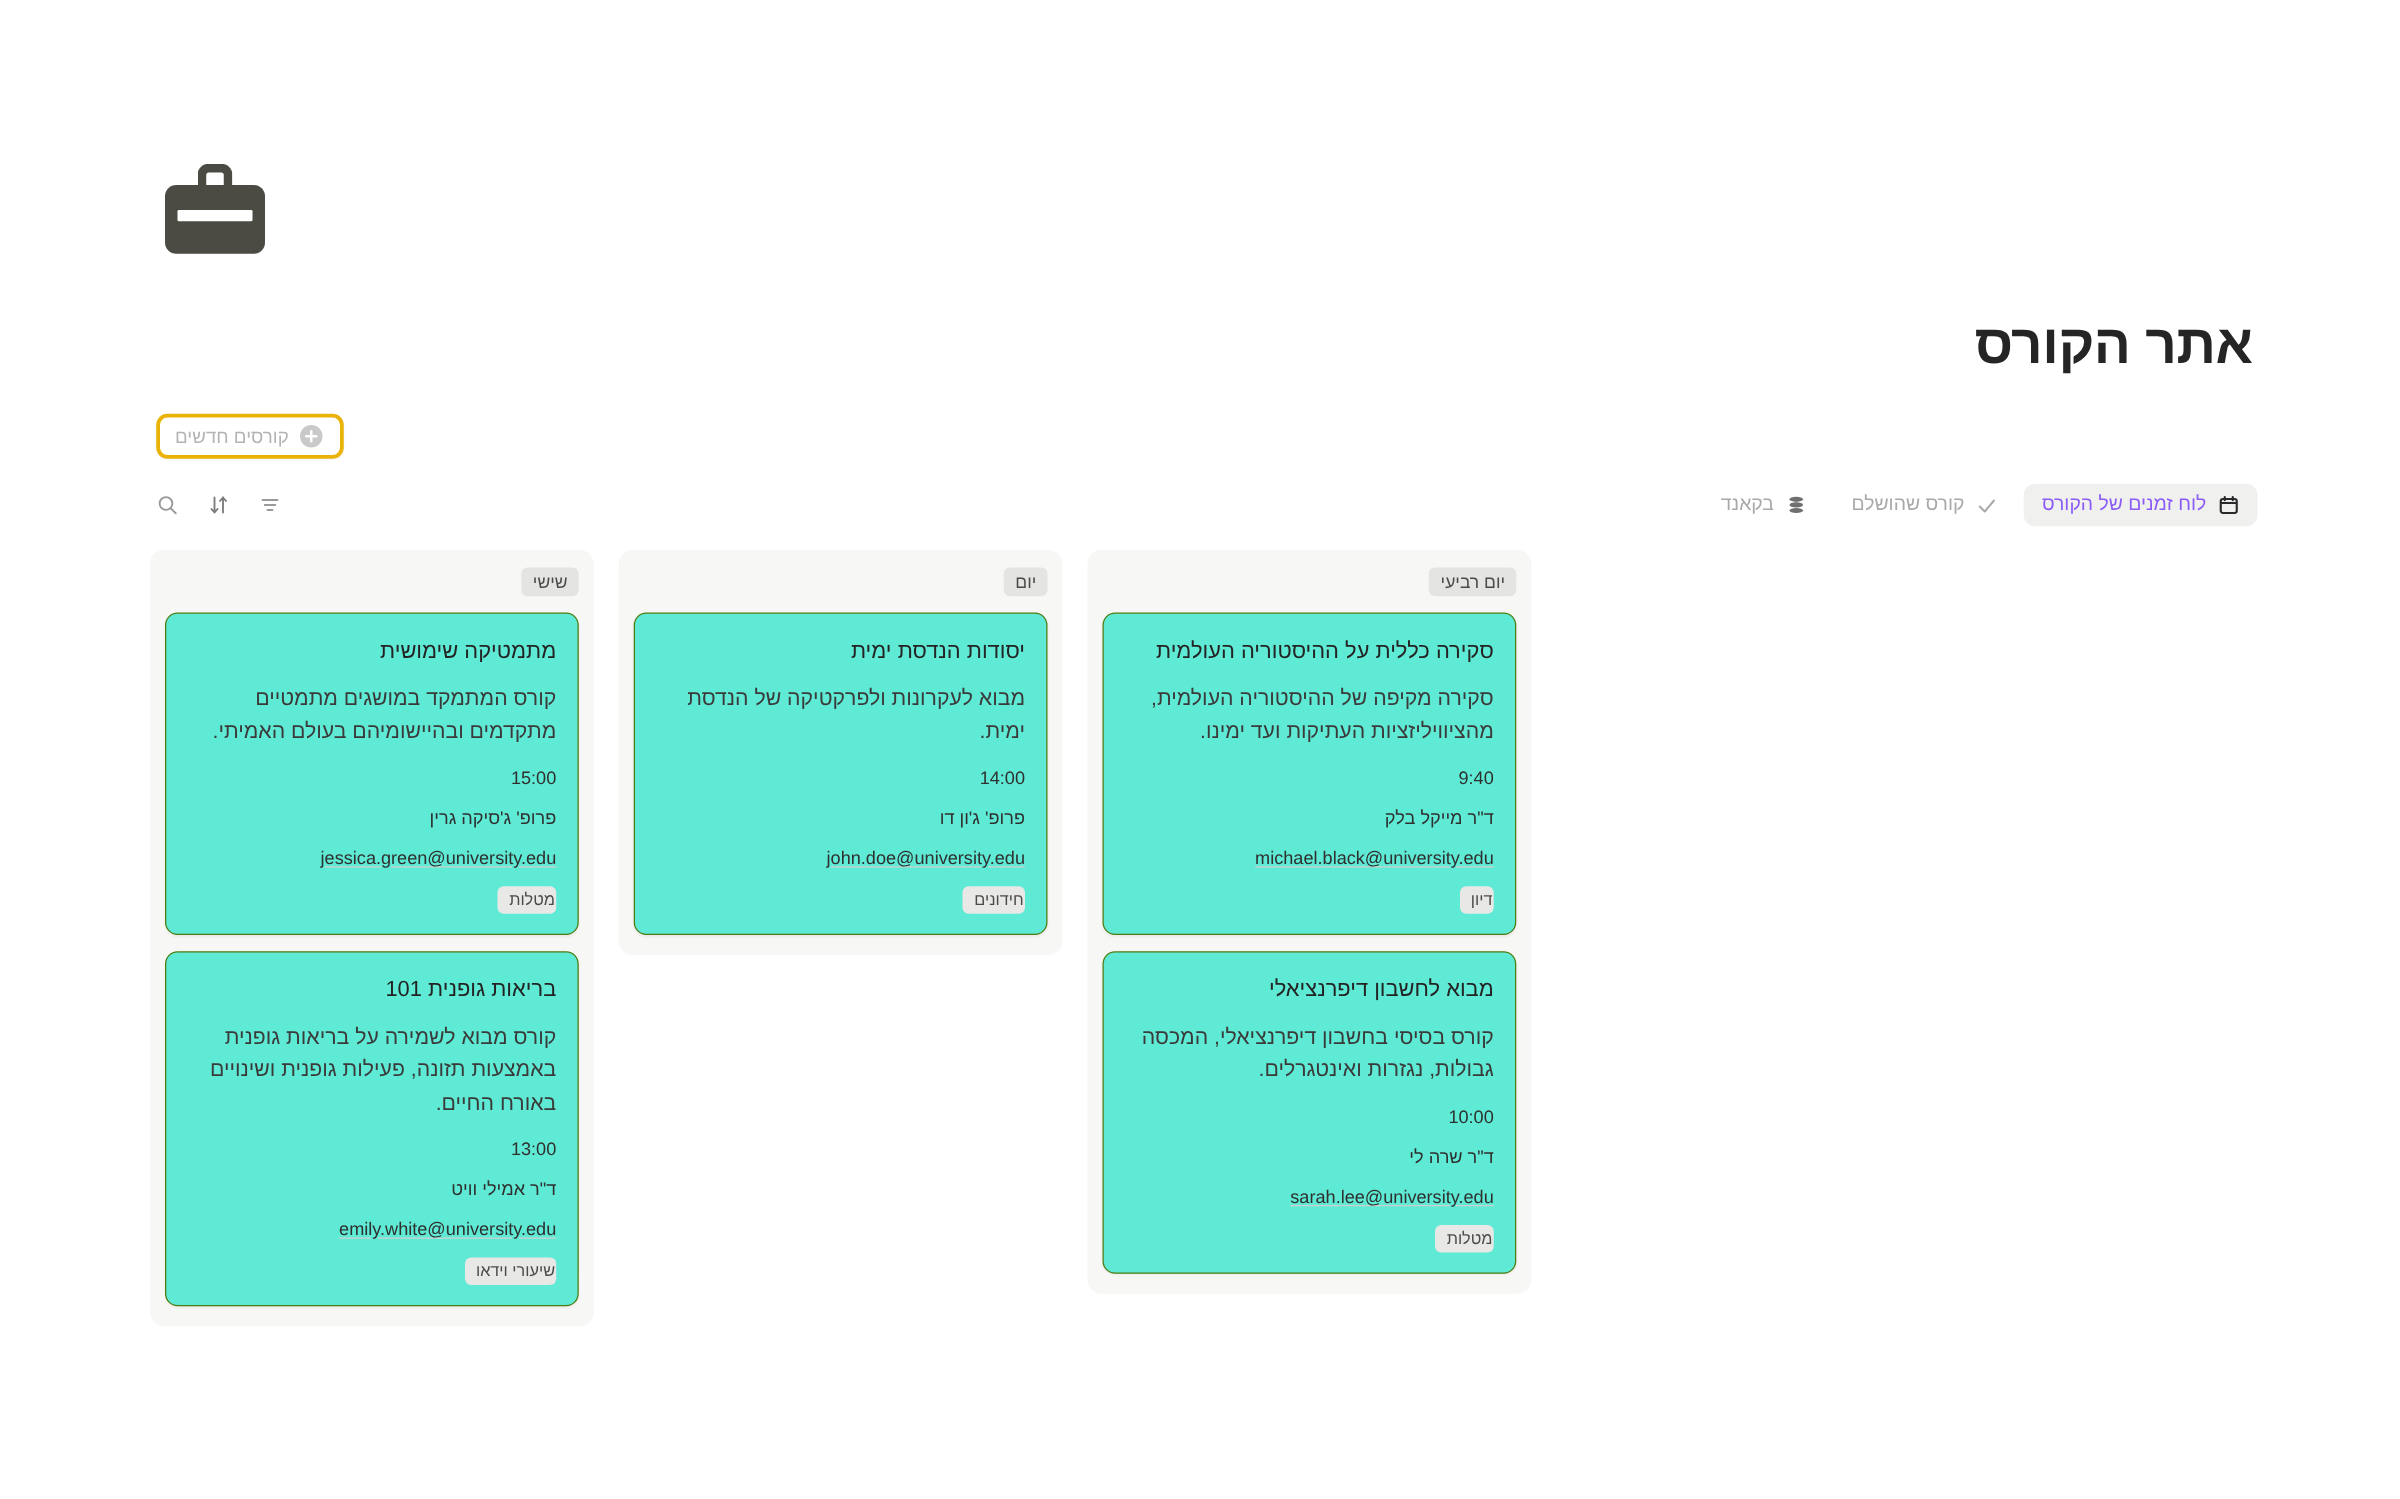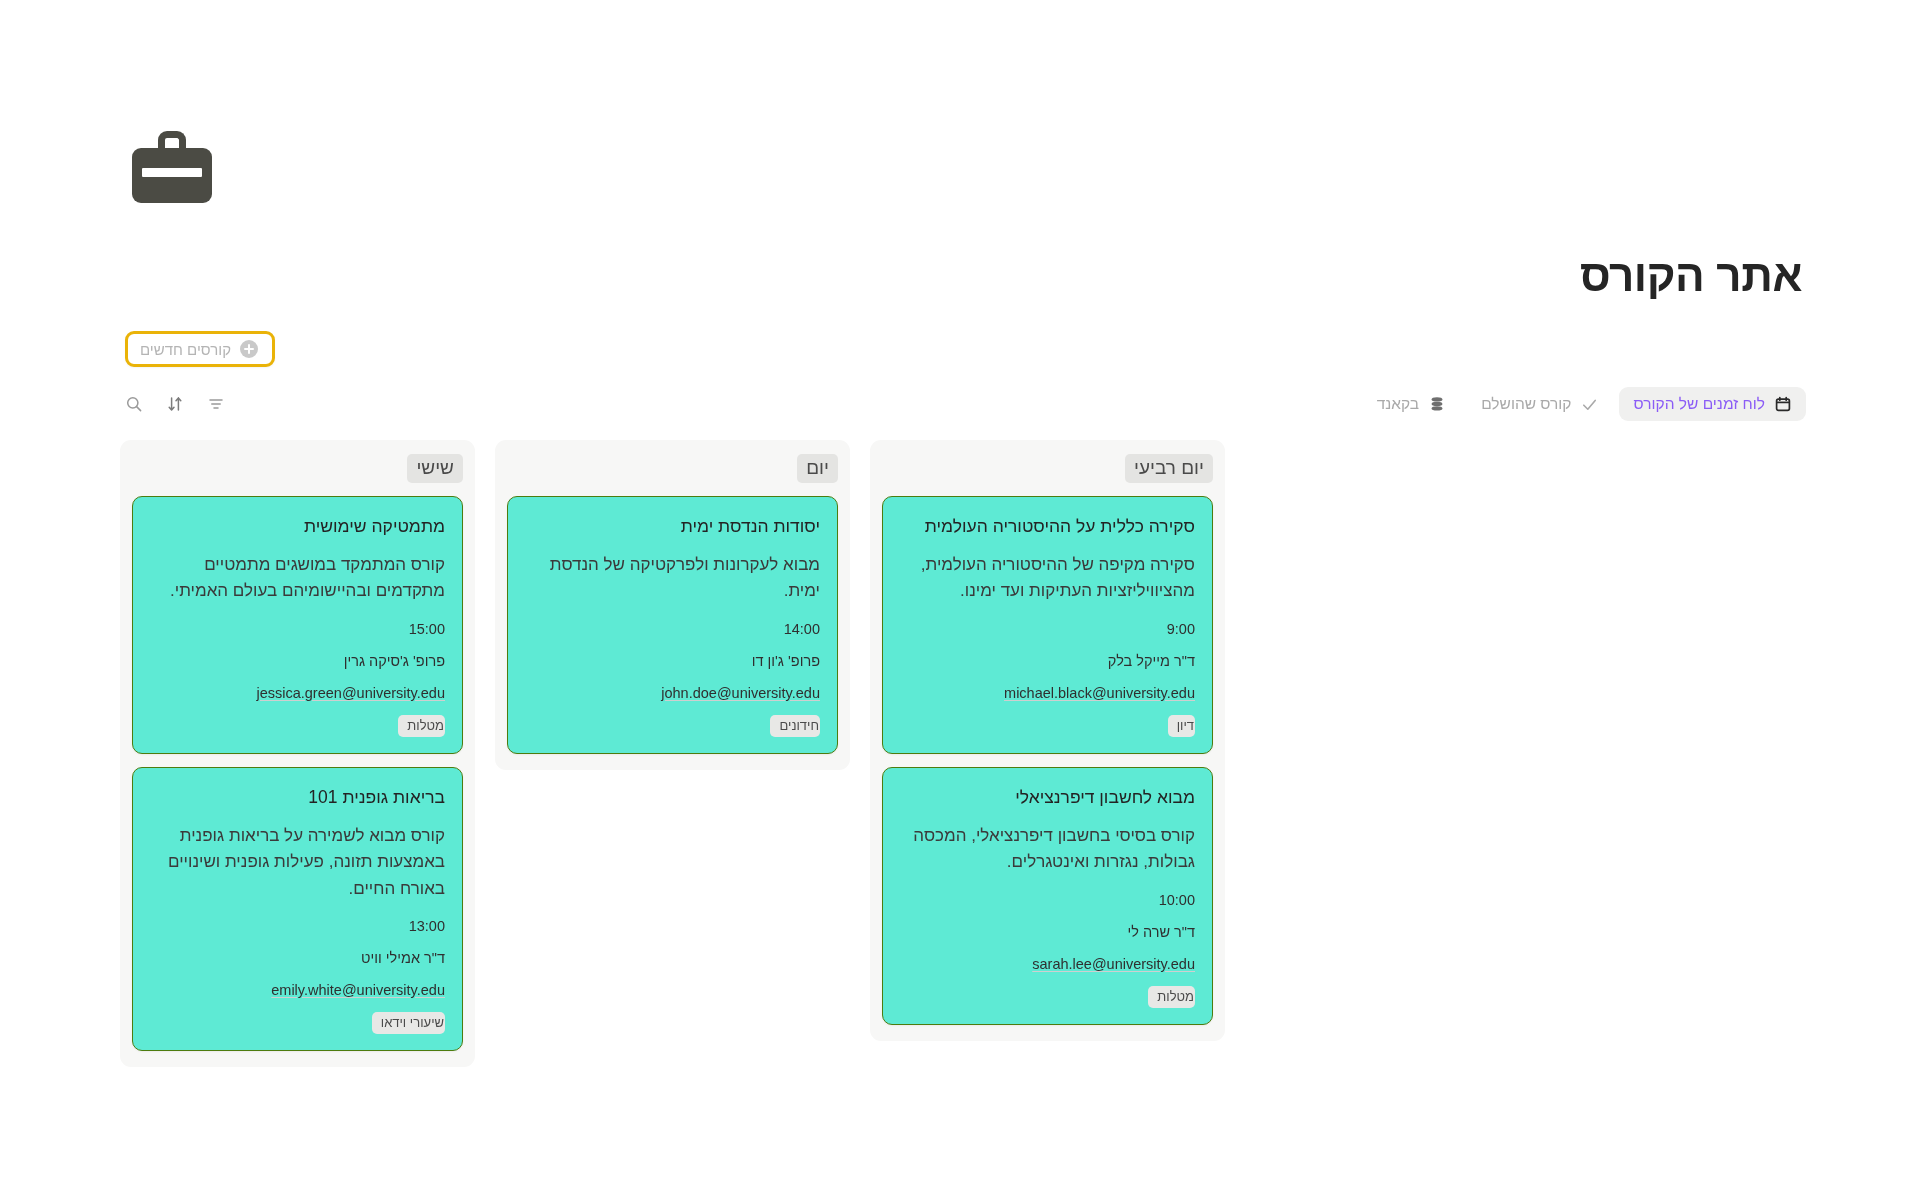--- a/index.html
+++ b/index.html
@@ -196,21 +196,21 @@
     gap: 13px;
   }
   .col-header {
     display: flex;
     justify-content: flex-start;
   }
   .col-badge {
     display: inline-block;
     background: #e4e4e2;
     color: #4a4a4a;
-    font-size: 19px;
+    font-size: 14px;
     padding: 3px 9px 4px 9px;
     border-radius: 5px;
     white-space: nowrap;
   }
 
   .card {
     background: #5eead4;
     border: 1px solid #4d7c0f;
     border-radius: 10px;
     padding: 17px 17px 16px 17px;
@@ -342,21 +342,21 @@
   <div class="board">
 
     <div class="column">
       <div class="col-header">
         <span class="col-badge">יום רביעי</span>
       </div>
 
       <div class="card">
         <div class="card-title">סקירה כללית על ההיסטוריה העולמית</div>
         <div class="card-desc">סקירה מקיפה של ההיסטוריה העולמית, מהציוויליזציות העתיקות ועד ימינו.</div>
-        <div class="card-time">9:00</div>
+        <div class="card-time">9:40</div>
         <div class="card-person">ד"ר מייקל בלק</div>
         <span class="card-email">michael.black@university.edu</span>
         <div class="card-tagrow">
           <span class="card-tag">דיון</span>
         </div>
       </div>
 
       <div class="card">
         <div class="card-title">מבוא לחשבון דיפרנציאלי</div>
         <div class="card-desc">קורס בסיסי בחשבון דיפרנציאלי, המכסה גבולות, נגזרות ואינטגרלים.</div>

